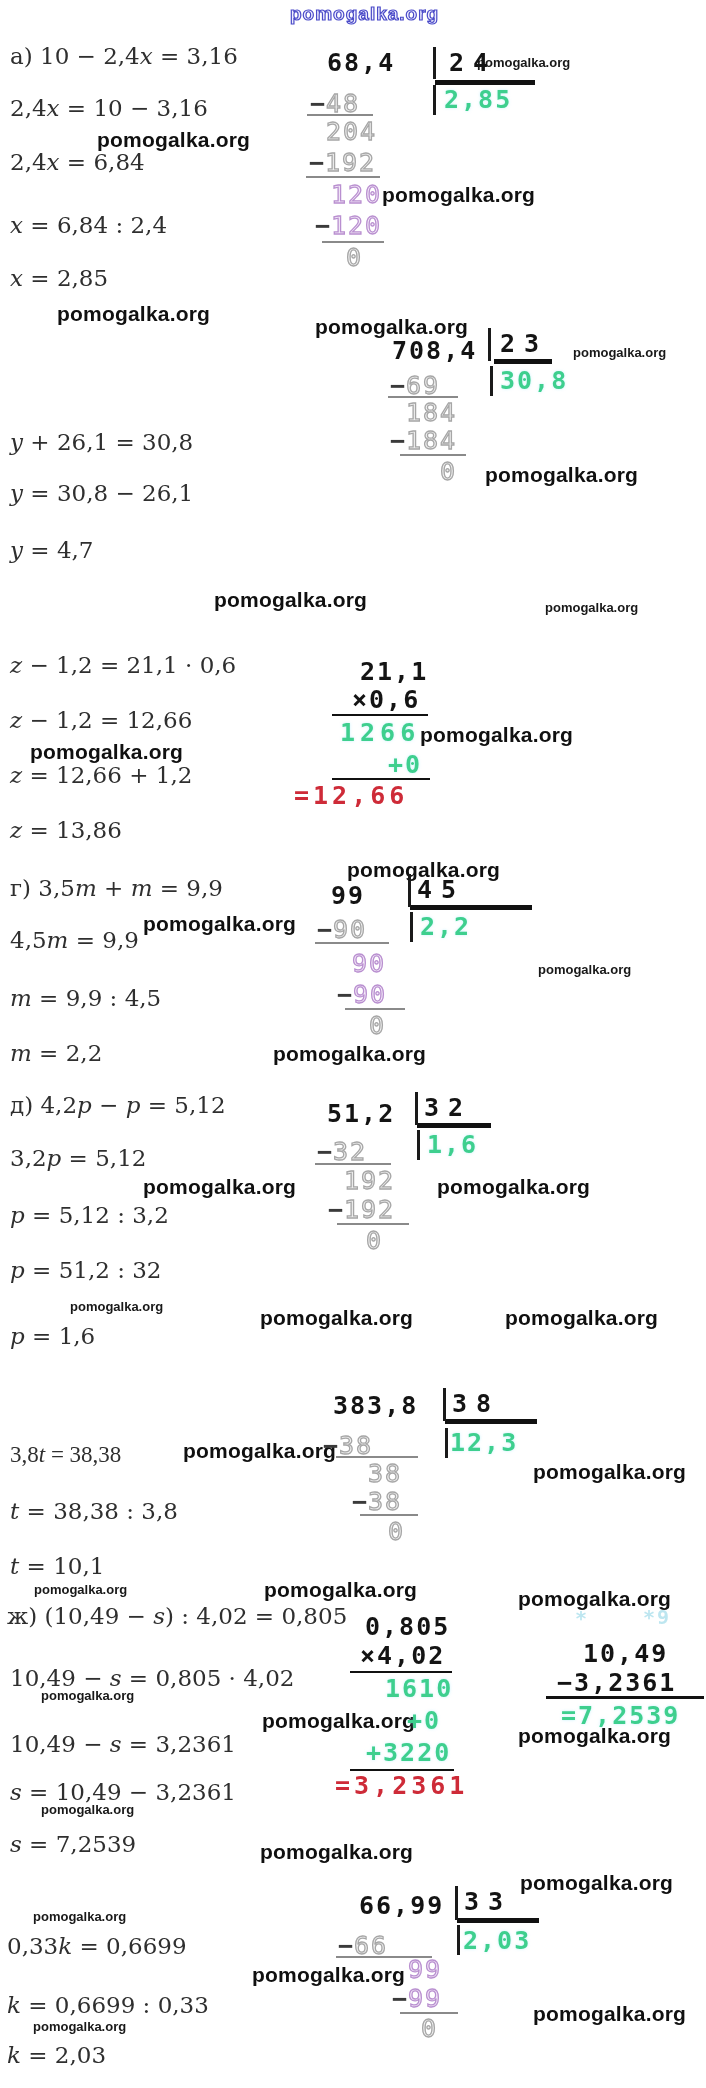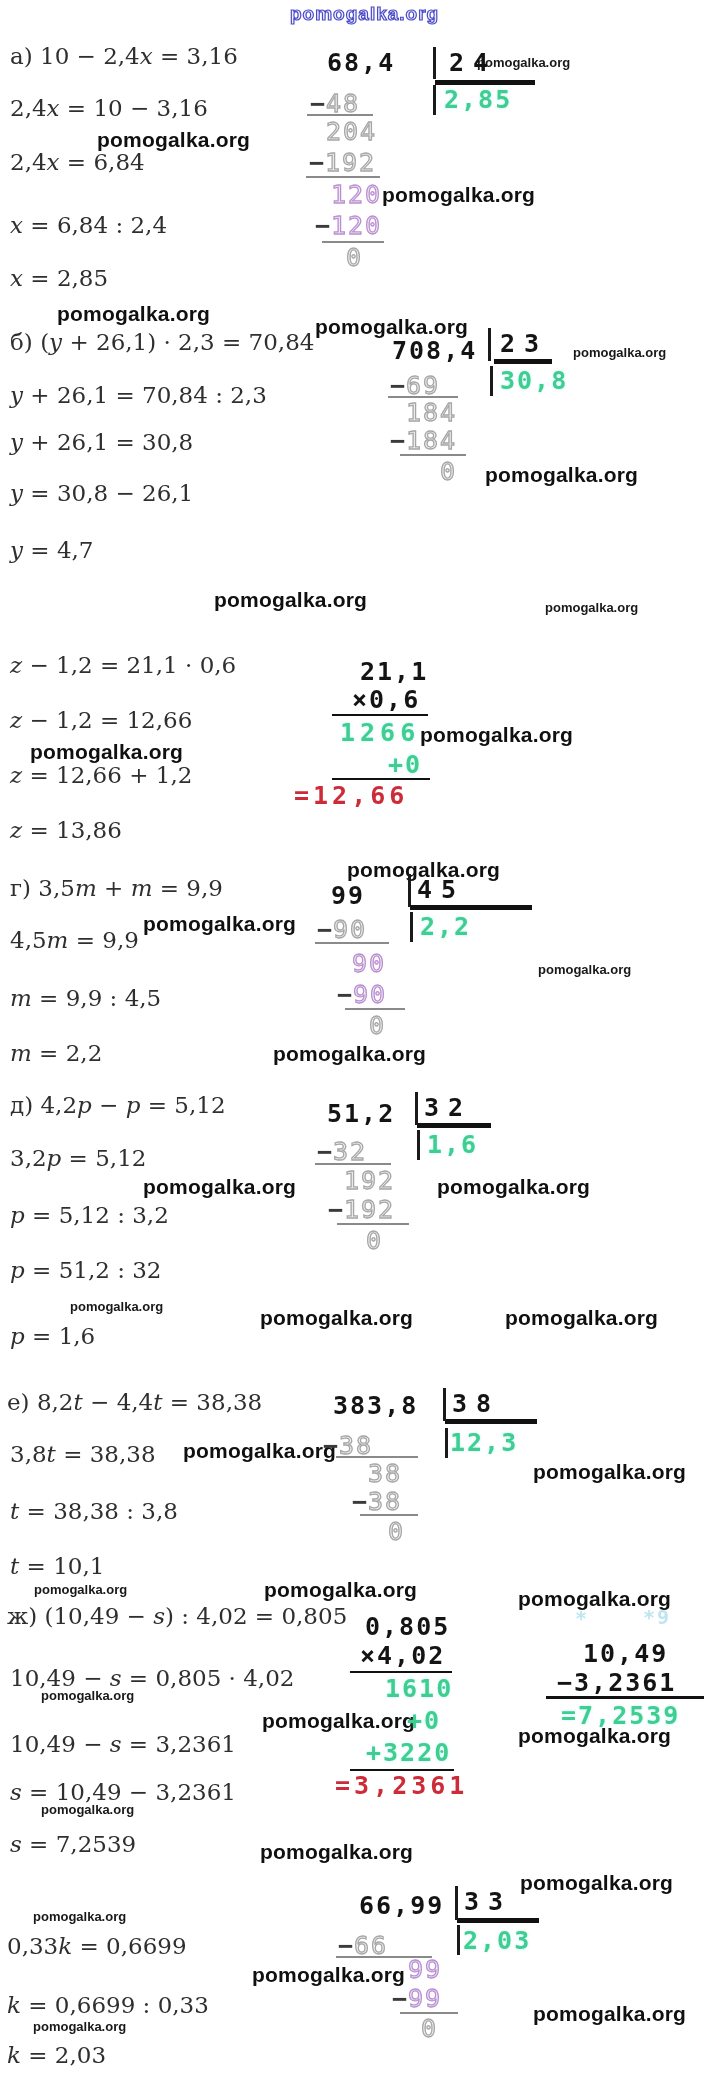--- a/index.html
+++ b/index.html
@@ -85,22 +85,20 @@
     <div class="wk p" style="left: 331px; top: 182px;">120</div>
     <div class="wk d" style="left: 315px; top: 213px;">−</div>
     <div class="wk p" style="left: 331px; top: 213px;">120</div>
     <div class="wk l" style="left: 346px; top: 245px;">0</div>
     <div class="rule" style="width: 66px; height: 2px; left: 307px; top: 114px;"></div>
     <div class="rule" style="width: 74px; height: 2px; left: 306px; top: 176px;"></div>
     <div class="rule" style="width: 62px; height: 2px; left: 322px; top: 241px;"></div>
     <div class="rule tk" style="width: 100px; height: 5px; left: 435px; top: 80px;"></div>
     <div class="bar" style="height: 32px; left: 433px; top: 47px;"></div>
     <div class="bar" style="height: 30px; left: 433px; top: 85px;"></div>
-    <div class="eq" style="left: 10px; top: 330px;"><span>б) (</span><i>y</i><span> + 26,1) · 2,3 = 70,84</span></div>
-    <div class="eq" style="left: 10px; top: 383px;"><i>y</i><span> + 26,1 = 70,84 : 2,3</span></div>
     <div class="eq" style="left: 10px; top: 430px;"><i>y</i><span> + 26,1 = 30,8</span></div>
     <div class="eq" style="left: 10px; top: 481px;"><i>y</i><span> = 30,8 − 26,1</span></div>
     <div class="eq" style="left: 10px; top: 538px;"><i>y</i><span> = 4,7</span></div>
     <div class="wk k" style="left: 392px; top: 338px;">708,4</div>
     <div class="wk dv" style="left: 500px; top: 331px;">23</div>
     <div class="wk g" style="left: 500px; top: 368px;">30,8</div>
     <div class="wk d" style="left: 390px; top: 373px;">−</div>
     <div class="wk l" style="left: 406px; top: 373px;">69</div>
     <div class="wk l" style="left: 406px; top: 400px;">184</div>
     <div class="wk d" style="left: 390px; top: 428px;">−</div>
@@ -152,22 +150,21 @@
     <div class="wk l" style="left: 333px; top: 1139px;">32</div>
     <div class="wk l" style="left: 344px; top: 1168px;">192</div>
     <div class="wk d" style="left: 328px; top: 1197px;">−</div>
     <div class="wk l" style="left: 344px; top: 1197px;">192</div>
     <div class="wk l" style="left: 366px; top: 1228px;">0</div>
     <div class="rule" style="width: 76px; height: 2px; left: 315px; top: 1163px;"></div>
     <div class="rule" style="width: 72px; height: 2px; left: 337px; top: 1223px;"></div>
     <div class="rule tk" style="width: 74px; height: 5px; left: 417px; top: 1123px;"></div>
     <div class="bar" style="height: 33px; left: 415px; top: 1092px;"></div>
     <div class="bar" style="height: 30px; left: 417px; top: 1130px;"></div>
-    <div class="eq" style="left: 7px; top: 1390px;"><span>е) 8,2</span><i>t</i><span> − 4,4</span><i>t</i><span> = 38,38</span></div>
-    <div class="eq" style="left: 10px; top: 1442px;"><span>3,8</span><i>t</i><span> = 38,38</span></div>
+    <div class="eq" style="left: 10px; top: 1442px; font-family: Liberation Serif, serif;"><span>3,8</span><i>t</i><span> = 38,38</span></div>
     <div class="eq" style="left: 10px; top: 1499px;"><i>t</i><span> = 38,38 : 3,8</span></div>
     <div class="eq" style="left: 10px; top: 1554px;"><i>t</i><span> = 10,1</span></div>
     <div class="wk k" style="left: 333px; top: 1393px;">383,8</div>
     <div class="wk dv" style="left: 452px; top: 1391px;">38</div>
     <div class="wk g" style="left: 450px; top: 1430px;">12,3</div>
     <div class="wk d" style="left: 323px; top: 1433px;">−</div>
     <div class="wk l" style="left: 339px; top: 1433px;">38</div>
     <div class="wk l" style="left: 368px; top: 1461px;">38</div>
     <div class="wk d" style="left: 352px; top: 1489px;">−</div>
     <div class="wk l" style="left: 368px; top: 1489px;">38</div>

